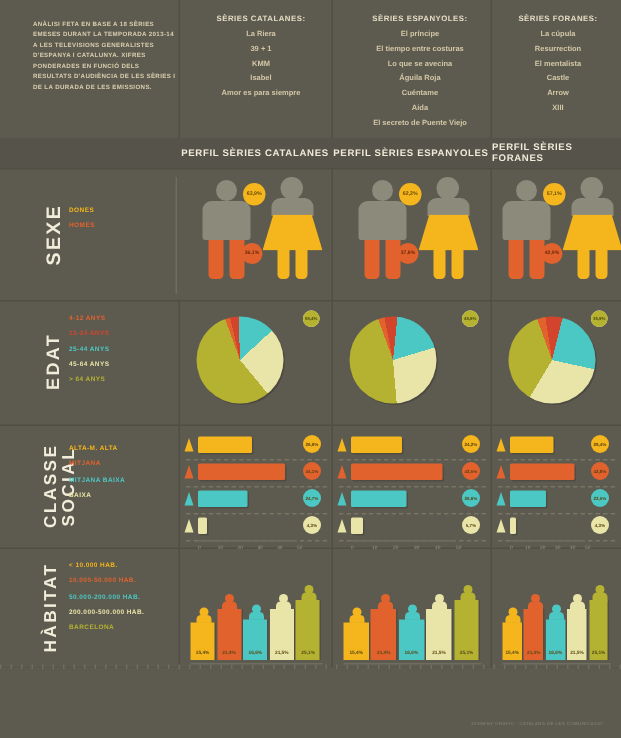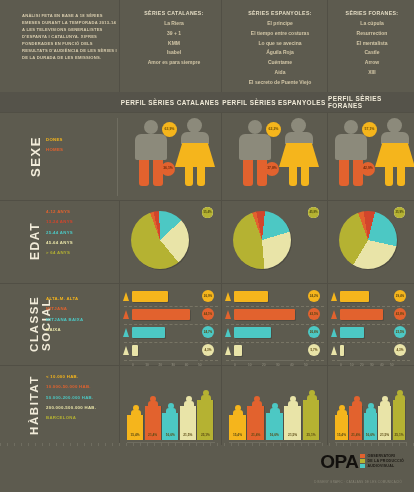--- a/index.html
+++ b/index.html
@@ -505,32 +505,15 @@
       <div class="rulertick" style="left: 357px;"></div>
       <div class="rulertick" style="left: 364px;"></div>
       <div class="rulertick" style="left: 371px;"></div>
       <div class="rulertick" style="left: 378px;"></div>
       <div class="rulertick" style="left: 385px;"></div>
       <div class="rulertick" style="left: 392px;"></div>
       <div class="rulertick" style="left: 399px;"></div>
       <div class="rulertick" style="left: 406px;"></div>
       <div class="rulertick" style="left: 413px;"></div>
     </div>
-  <div class="opa">
-    <div class="opatext">OPA</div>
-    <div class="opabars">
-      <div class="opabar">
-          <div class="opasq" style="background:#e2622e"></div>
-        <div class="opalbl">OBSERVATORI</div>
-        </div>
-      <div class="opabar">
-          <div class="opasq" style="background:#b5b232"></div>
-        <div class="opalbl">DE LA PRODUCCIÓ</div>
-        </div>
-      <div class="opabar">
-          <div class="opasq" style="background:#4cc8c4"></div>
-        <div class="opalbl">AUDIOVISUAL</div>
-        </div>
-    </div>
-  </div>
   <div class="credits">DISSENY GRÀFIC · CATALANS DE LES COMUNICACIÓ</div>
 
 </div>
 
 </body></html>

